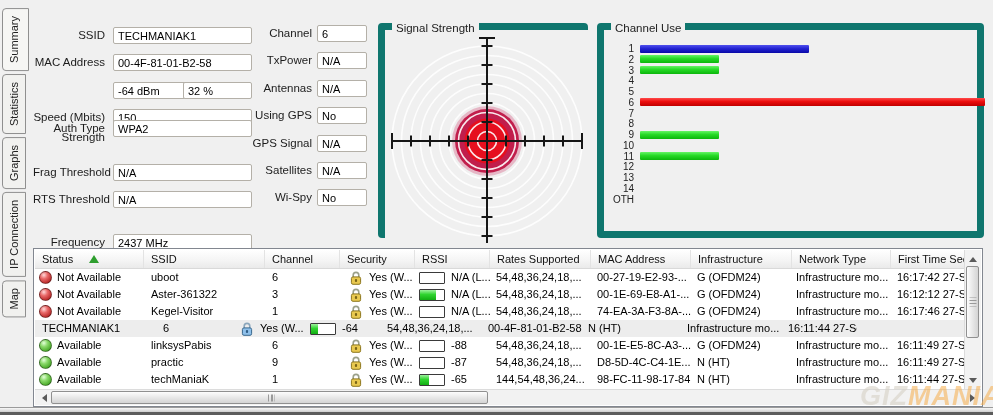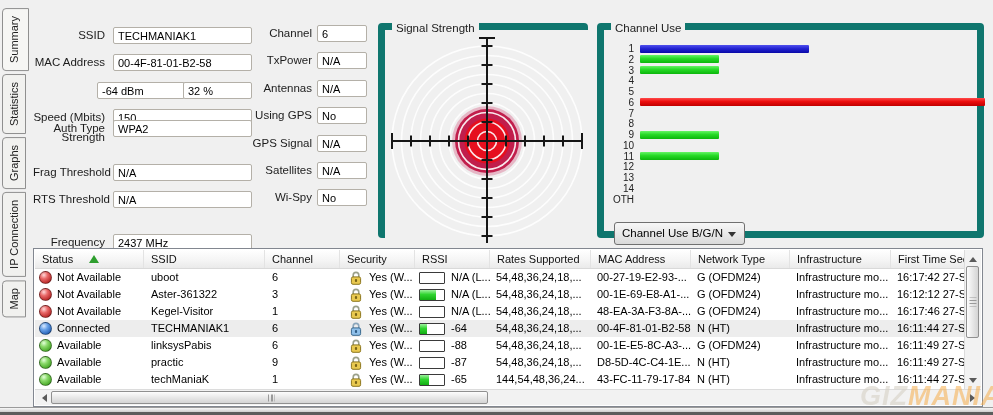--- a/index.html
+++ b/index.html
@@ -115,21 +115,21 @@
     <div class="frow" style="top:8px;">
       <span class="flabel" style="width:72px;">SSID</span>
       <div class="fbox" style="left:80px;width:139px;">TECHMANIAK1</div>
     </div>
     <div class="frow" style="top:35px;">
       <span class="flabel" style="width:72px;">MAC Address</span>
       <div class="fbox" style="left:80px;width:139px;">00-4F-81-01-B2-58</div>
     </div>
     <div class="frow" style="top:63px;">
       <span class="flabel" style="width:72px;margin-top:47px;">Strength</span>
-      <div class="fbox" style="left:64px;width:88px;">-64 dBm</div>
+      <div class="fbox" style="left:80px;width:88px;">-64 dBm</div>
       <div class="fbox" style="left:150px;width:69px;">32 %</div>
     </div>
     <div class="frow" style="top:90px;">
       <span class="flabel" style="width:72px;">Speed (Mbits)</span>
       <div class="fbox" style="left:80px;width:139px;">150</div>
     </div>
     <div class="frow" style="top:101px;">
       <span class="flabel" style="width:72px;">Auth Type</span>
       <div class="fbox" style="left:80px;width:139px;">WPA2</div>
     </div>
@@ -276,37 +276,33 @@
       <div class="ch-row" style="top:143.0px;">
         <span class="ch-label">13</span>
       </div>
       <div class="ch-row" style="top:153.8px;">
         <span class="ch-label">14</span>
       </div>
       <div class="ch-row" style="top:164.5px;">
         <span class="ch-label">OTH</span>
       </div>
     </div>
-  <div class="dropdown">
-    <span>Channel Use B/G/N</span>
-    <span class="dd-arrow"></span>
-  </div>
 </div>
 
 <div id="table">
   <div class="thead" id="thead">
       <div class="hcell" style="width:109px;">Status<span class="sort-asc"></span></div>
       <div class="hcell" style="width:121px;">SSID</div>
       <div class="hcell" style="width:75px;">Channel</div>
       <div class="hcell" style="width:75px;">Security</div>
       <div class="hcell" style="width:75px;">RSSI</div>
       <div class="hcell" style="width:101px;">Rates Supported</div>
       <div class="hcell" style="width:100px;">MAC Address</div>
+      <div class="hcell" style="width:101px;">Infrastructure</div>
       <div class="hcell" style="width:99px;">Network Type</div>
-      <div class="hcell" style="width:101px;">Infrastructure</div>
       <div class="hcell" style="width:75px;">First Time Seen</div>
     </div>
   <div class="tbody" id="tbody">
       <div class="trow">
         <div class="tcell flexy" style="width:109px;">
           <span class="dot dot-red"></span>
           <span>Not Available</span>
         </div>
         <div class="tcell" style="width:121px;">uboot</div>
         <div class="tcell" style="width:75px;">6</div>
@@ -374,30 +370,26 @@
     <rect x="4.9" y="8" width="2.2" height="2.9" rx="1" fill="#7a6516"></rect>
             </svg>
           </span>
           <span>Yes (W...</span>
         </div>
         <div class="tcell flexy" style="width:75px;">
           <div class="rssibar"></div>
           <span>N/A (L...</span>
         </div>
         <div class="tcell" style="width:101px;padding-left:6px;">54,48,36,24,18,...</div>
-        <div class="tcell" style="width:100px;padding-left:6px;">48-EA-3A-F3-8A-...</div>
+        <div class="tcell" style="width:100px;padding-left:6px;">74-EA-3A-F3-8A-...</div>
         <div class="tcell" style="width:99px;padding-left:6px;">G (OFDM24)</div>
         <div class="tcell" style="width:101px;padding-left:6px;">Infrastructure mo...</div>
         <div class="tcell" style="width:75px;padding-left:6px;">16:17:46 27-Se</div>
       </div>
       <div class="trow selected">
-        <div class="tcell flexy" style="width:109px;">
-          <span class="dot dot-blue"></span>
-          <span>Connected</span>
-        </div>
         <div class="tcell" style="width:121px;">TECHMANIAK1</div>
         <div class="tcell" style="width:75px;">6</div>
         <div class="tcell flexy" style="width:75px;">
           <span class="lockwrap">
             <svg width="12" height="14" viewBox="0 0 12 14">
     <path d="M3.2 6.5V4.2a2.8 2.8 0 0 1 5.6 0V6.5" fill="none" stroke="#8ba6bb" stroke-width="1.6"></path>
     <rect x="1.4" y="5.9" width="9.2" height="7.4" rx="1.6" fill="#8fc0ea" stroke="#39688e"></rect>
     <rect x="4.9" y="8" width="2.2" height="2.9" rx="1" fill="#2f5d86"></rect>
             </svg>
           </span>
@@ -486,21 +478,21 @@
           </span>
           <span>Yes (W...</span>
         </div>
         <div class="tcell flexy" style="width:75px;">
           <div class="rssibar">
             <div class="rssifill" style="width:38%;"></div>
           </div>
           <span>-65</span>
         </div>
         <div class="tcell" style="width:101px;padding-left:6px;">144,54,48,36,24...</div>
-        <div class="tcell" style="width:100px;padding-left:6px;">43-FC-11-79-17-84</div>
+        <div class="tcell" style="width:100px;padding-left:6px;">98-FC-11-98-17-84</div>
         <div class="tcell" style="width:99px;padding-left:6px;">N (HT)</div>
         <div class="tcell" style="width:101px;padding-left:6px;">Infrastructure mo...</div>
         <div class="tcell" style="width:75px;padding-left:6px;">16:11:44 27-Se</div>
       </div>
     </div>
   <div class="vscroll">
     <div class="sb-btn" style="top:3px;left:0;right:0;height:12px;">
         <span class="arr-up"></span>
       </div>
     <div class="vthumb"></div>

